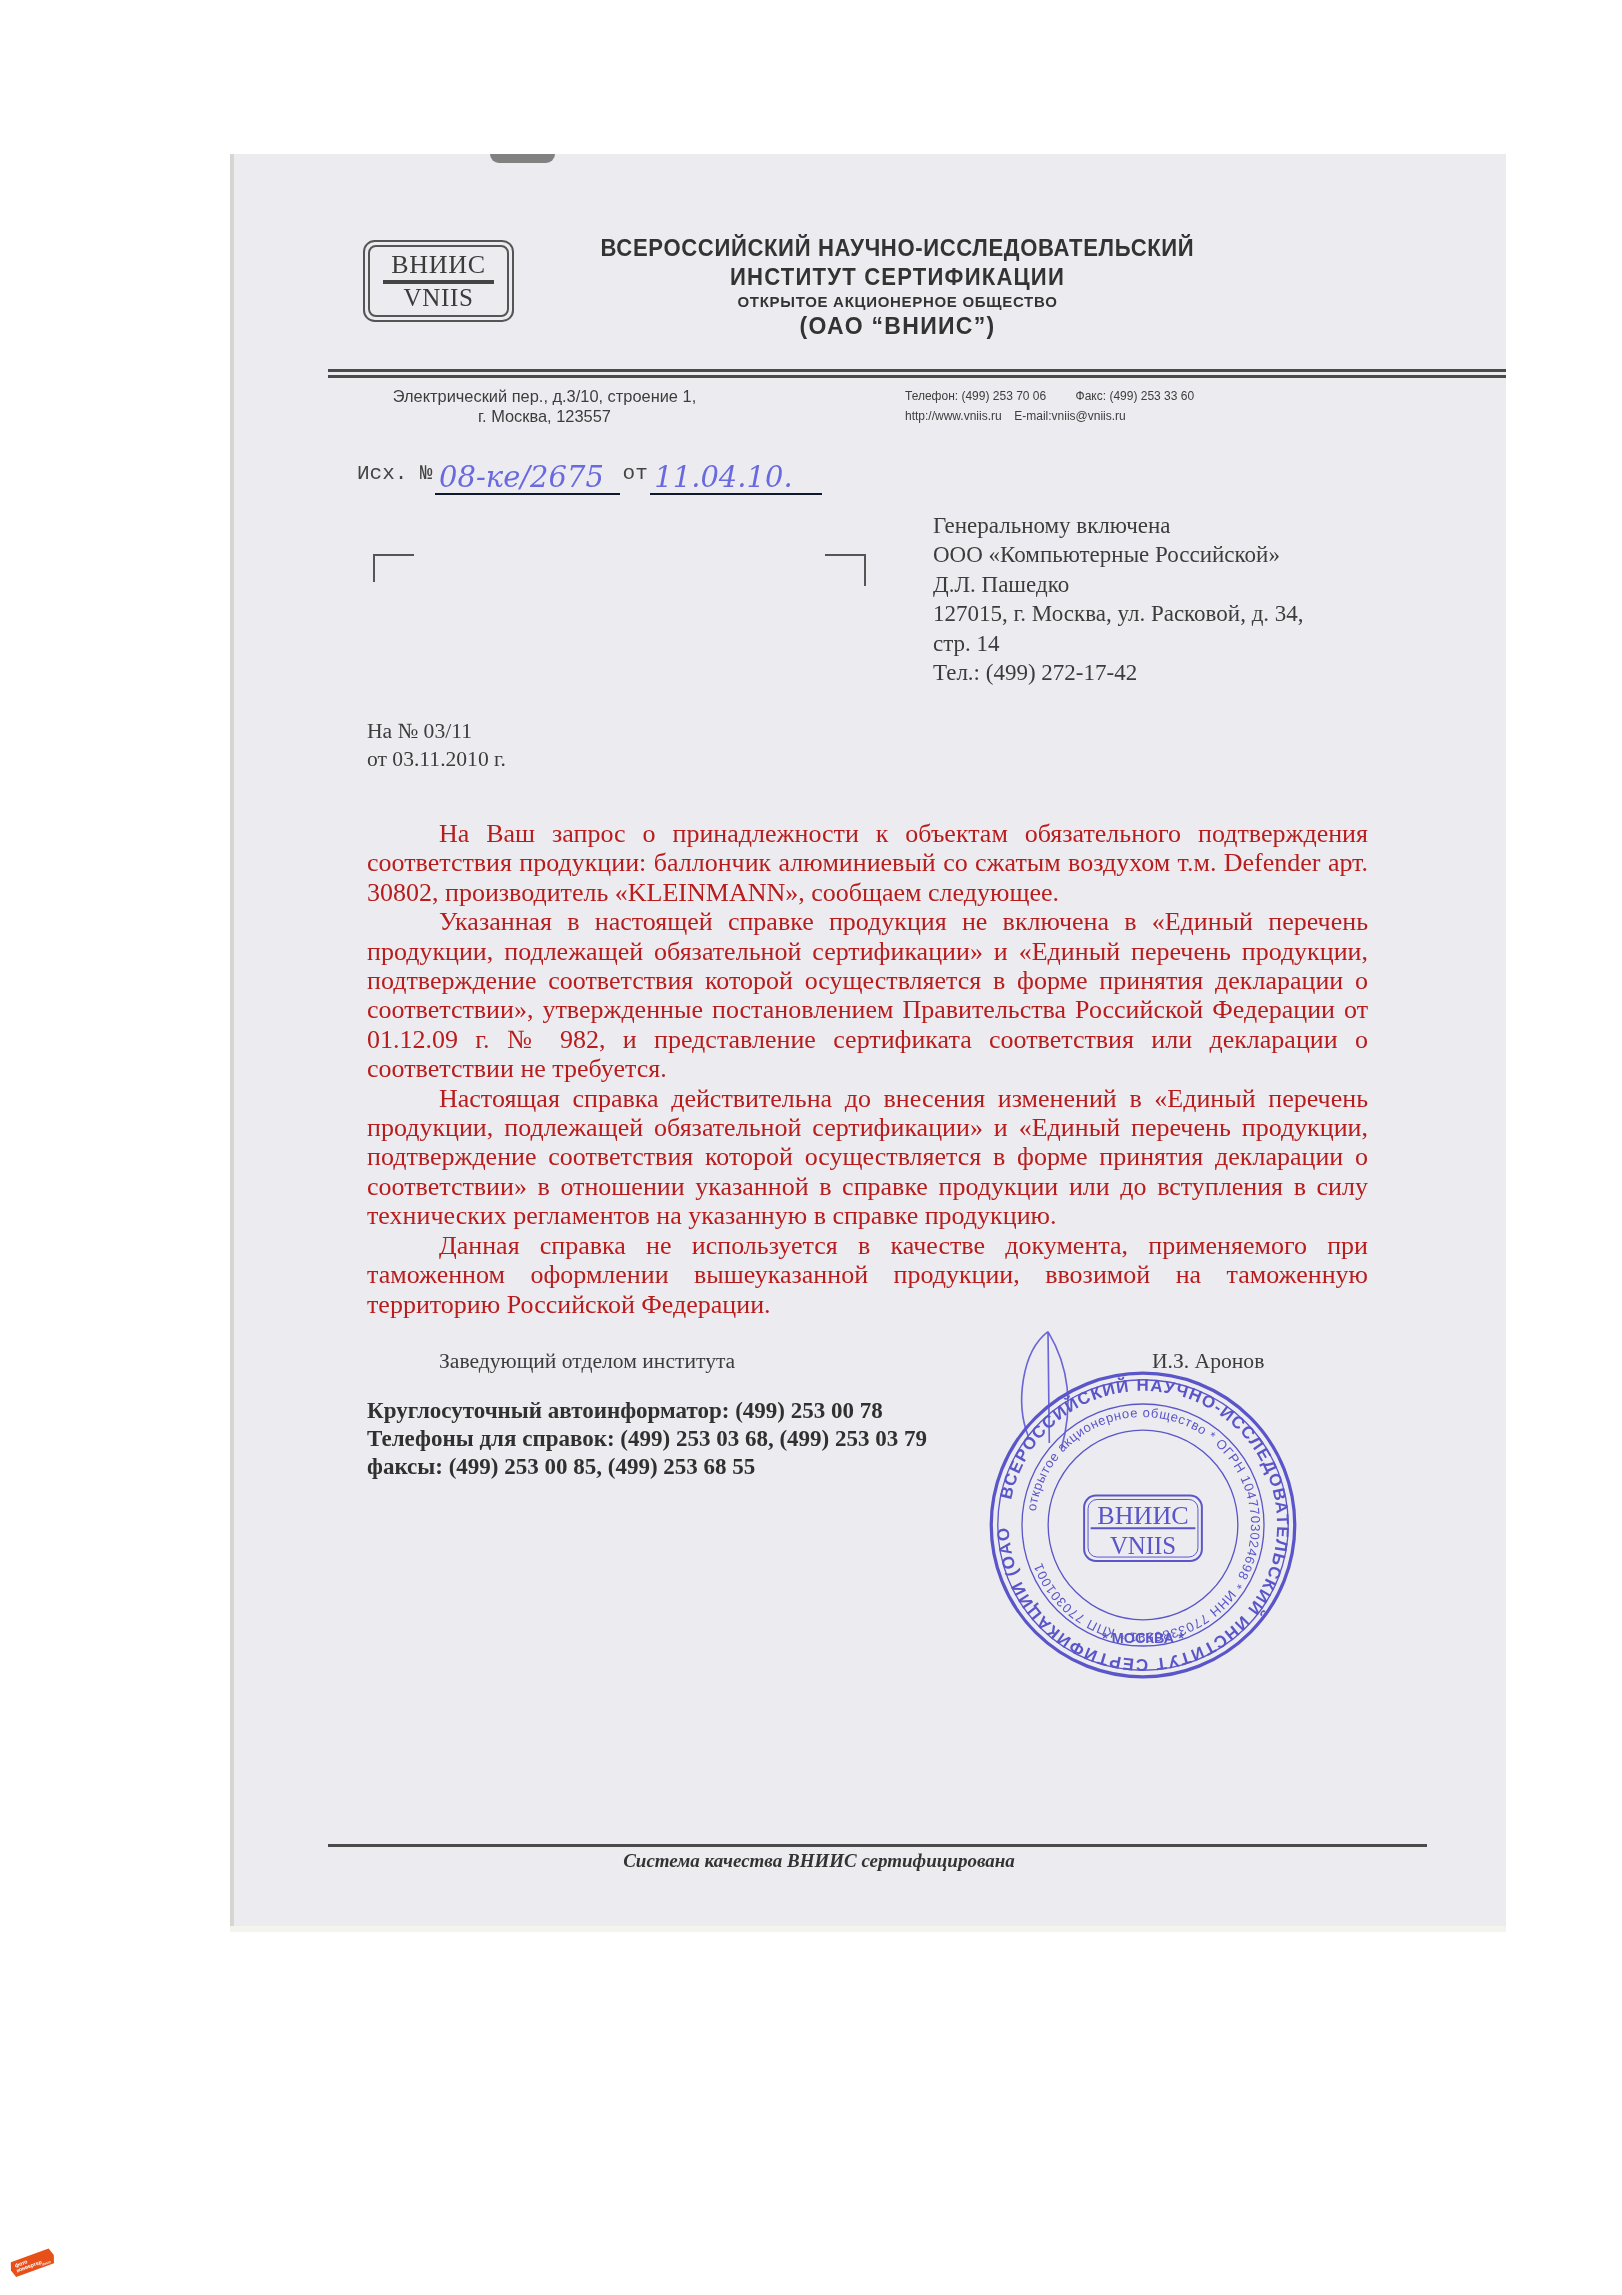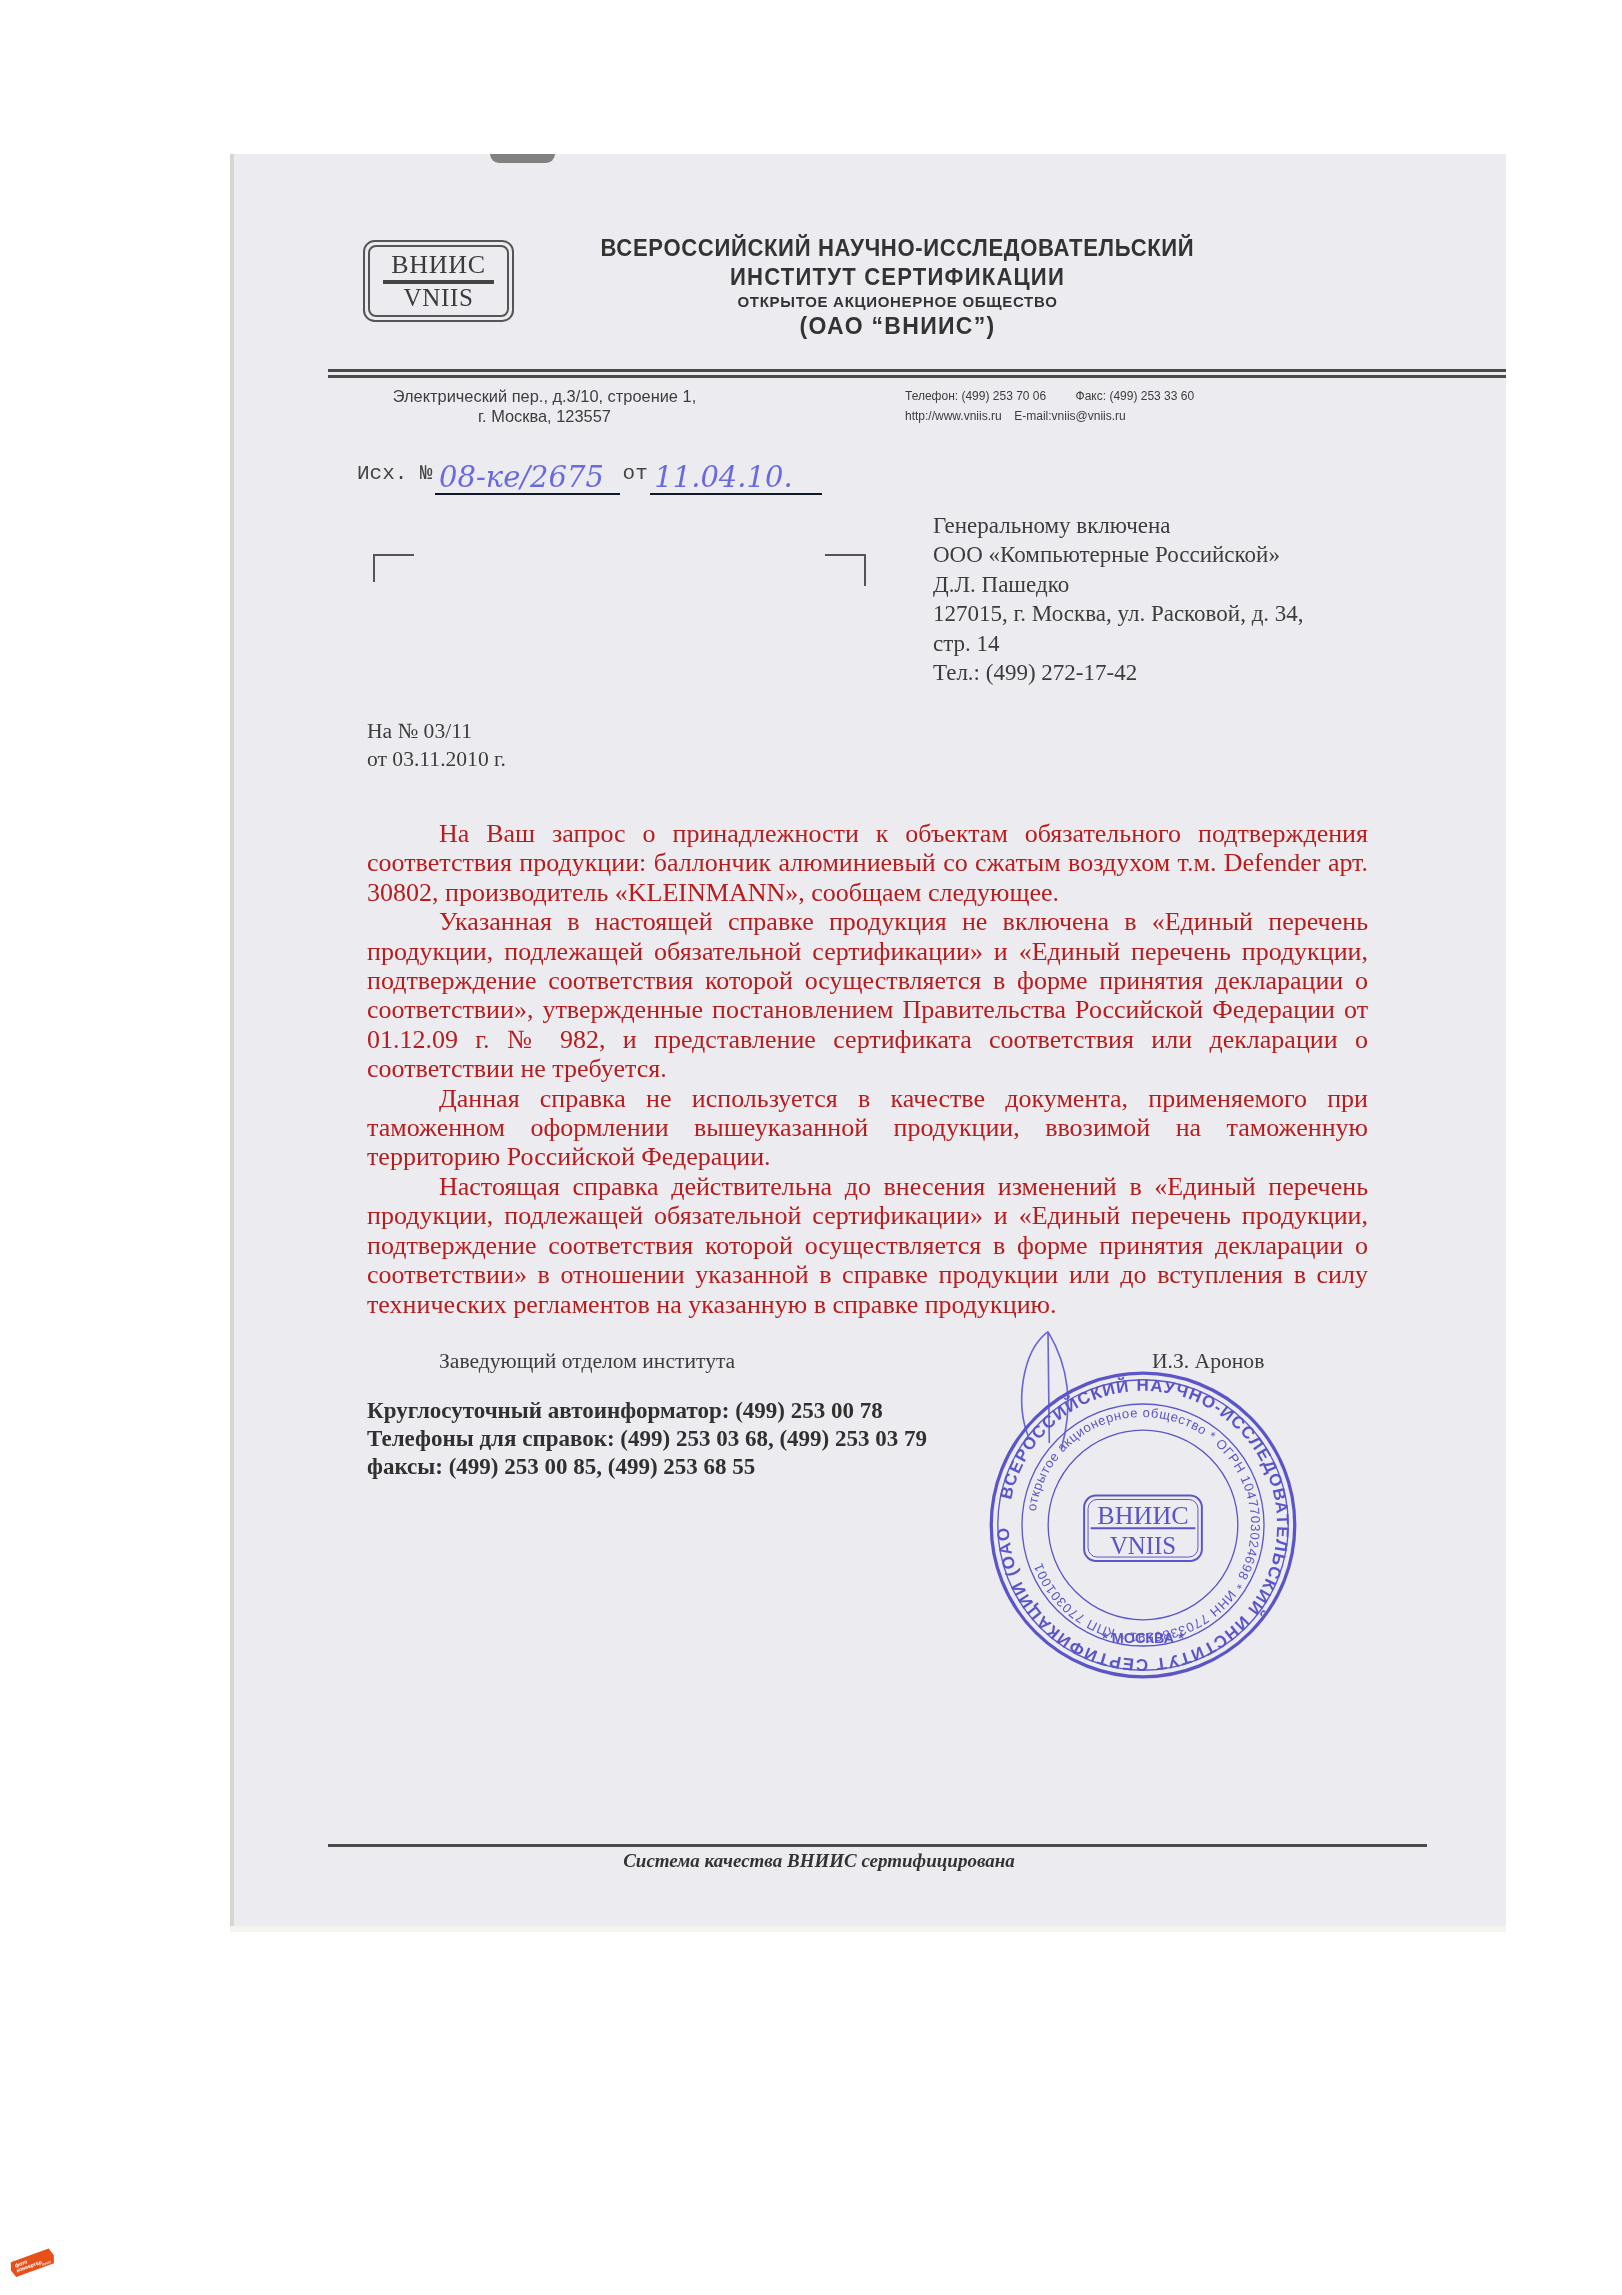--- a/index.html
+++ b/index.html
@@ -162,22 +162,22 @@
   </div>
 
   <div class="inref">
     <div>На № 03/11</div>
     <div>от 03.11.2010 г.</div>
   </div>
 
   <div class="body-text">
     <p>На Ваш запрос о принадлежности к объектам обязательного подтверждения соответствия продукции: баллончик алюминиевый со сжатым воздухом т.м. Defender арт. 30802, производитель «KLEINMANN», сообщаем следующее.</p>
     <p>Указанная в настоящей справке продукция не включена в «Единый перечень продукции, подлежащей обязательной сертификации» и «Единый перечень продукции, подтверждение соответствия которой осуществляется в форме принятия декларации о соответствии», утвержденные постановлением Правительства Российской Федерации от 01.12.09 г. № 982, и представление сертификата соответствия или декларации о соответствии не требуется.</p>
+    <p>Настоящая справка действительна до внесения изменений в «Единый перечень продукции, подлежащей обязательной сертификации» и «Единый перечень продукции, подтверждение соответствия которой осуществляется в форме принятия декларации о соответствии» в отношении указанной в справке продукции или до вступления в силу технических регламентов на указанную в справке продукцию.</p>
     <p>Данная справка не используется в качестве документа, применяемого при таможенном оформлении вышеуказанной продукции, ввозимой на таможенную территорию Российской Федерации.</p>
-    <p>Настоящая справка действительна до внесения изменений в «Единый перечень продукции, подлежащей обязательной сертификации» и «Единый перечень продукции, подтверждение соответствия которой осуществляется в форме принятия декларации о соответствии» в отношении указанной в справке продукции или до вступления в силу технических регламентов на указанную в справке продукцию.</p>
   </div>
 
   <div class="sign-row">
     <span class="sign-title">Заведующий отделом института</span>
     <span class="sign-name">И.З. Аронов</span>
   </div>
 
   <div class="contacts">
     <div>Круглосуточный автоинформатор: (499) 253 00 78</div>
     <div>Телефоны для справок: (499) 253 03 68, (499) 253 03 79</div>

